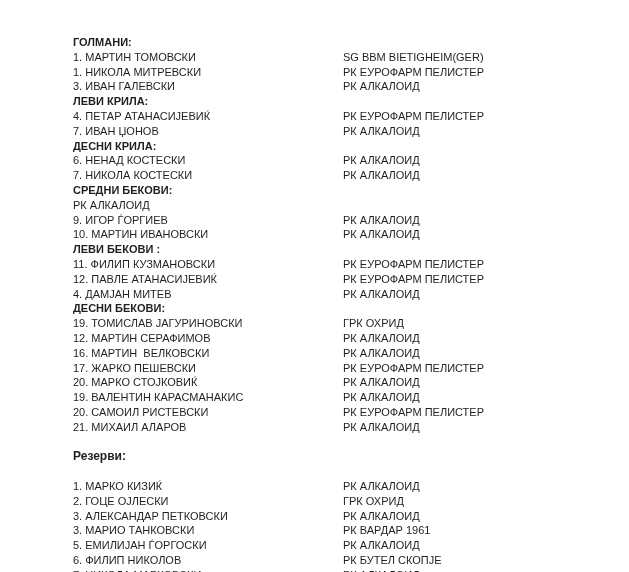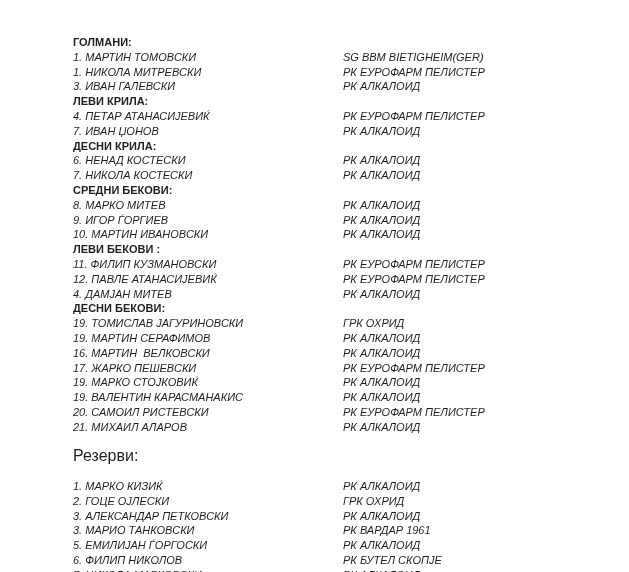--- a/index.html
+++ b/index.html
@@ -17,66 +17,65 @@
   }
   .page {
     padding: 11px 20px 0 73px;
     margin-top: 24px;
   }
   .row {
     display: grid;
     grid-template-columns: 270px 1fr;
     line-height: 14.8px;
     white-space: pre;
-    font-style: italic;
   }
   .section-header {
     font-weight: bold;
     line-height: 14.8px;
     white-space: pre;
   }
   .spacer {
     height: 14.8px;
   }
   .reserves-header {
-    font-weight: normal;
-    font-size: 16px;
+    font-weight: bold;
+    font-size: 12px;
     line-height: 14.8px;
     white-space: pre;
   }
 </style>
 </head>
 <body>
 
 <div class="page">
   <div id="main-roster">
       <div class="section-header">ГОЛМАНИ:</div>
       <div class="row"><span>1. МАРТИН ТОМОВСКИ</span><span>SG BBM BIETIGHEIM(GER)</span></div>
       <div class="row"><span>1. НИКОЛА МИТРЕВСКИ</span><span>РК ЕУРОФАРМ ПЕЛИСТЕР</span></div>
       <div class="row"><span>3. ИВАН ГАЛЕВСКИ</span><span>РК АЛКАЛОИД</span></div>
       <div class="section-header">ЛЕВИ КРИЛА:</div>
       <div class="row"><span>4. ПЕТАР АТАНАСИЈЕВИЌ</span><span>РК ЕУРОФАРМ ПЕЛИСТЕР</span></div>
       <div class="row"><span>7. ИВАН ЏОНОВ</span><span>РК АЛКАЛОИД</span></div>
       <div class="section-header">ДЕСНИ КРИЛА:</div>
       <div class="row"><span>6. НЕНАД КОСТЕСКИ</span><span>РК АЛКАЛОИД</span></div>
       <div class="row"><span>7. НИКОЛА КОСТЕСКИ</span><span>РК АЛКАЛОИД</span></div>
       <div class="section-header">СРЕДНИ БЕКОВИ:</div>
-      <div class="row"><span>8. МАРКО МИТЕВ</span><span>РК АЛКАЛОИД</span></div>
+      <div class="row"><span>РК АЛКАЛОИД</span></div>
       <div class="row"><span>9. ИГОР ЃОРГИЕВ</span><span>РК АЛКАЛОИД</span></div>
       <div class="row"><span>10. МАРТИН ИВАНОВСКИ</span><span>РК АЛКАЛОИД</span></div>
       <div class="section-header">ЛЕВИ БЕКОВИ :</div>
       <div class="row"><span>11. ФИЛИП КУЗМАНОВСКИ</span><span>РК ЕУРОФАРМ ПЕЛИСТЕР</span></div>
       <div class="row"><span>12. ПАВЛЕ АТАНАСИЈЕВИЌ</span><span>РК ЕУРОФАРМ ПЕЛИСТЕР</span></div>
       <div class="row"><span>4. ДАМЈАН МИТЕВ</span><span>РК АЛКАЛОИД</span></div>
       <div class="section-header">ДЕСНИ БЕКОВИ:</div>
       <div class="row"><span>19. ТОМИСЛАВ ЈАГУРИНОВСКИ</span><span>ГРК ОХРИД</span></div>
-      <div class="row"><span>19. МАРТИН СЕРАФИМОВ</span><span>РК АЛКАЛОИД</span></div>
+      <div class="row"><span>12. МАРТИН СЕРАФИМОВ</span><span>РК АЛКАЛОИД</span></div>
       <div class="row"><span>16. МАРТИН  ВЕЛКОВСКИ</span><span>РК АЛКАЛОИД</span></div>
       <div class="row"><span>17. ЖАРКО ПЕШЕВСКИ</span><span>РК ЕУРОФАРМ ПЕЛИСТЕР</span></div>
-      <div class="row"><span>19. МАРКО СТОЈКОВИЌ</span><span>РК АЛКАЛОИД</span></div>
+      <div class="row"><span>20. МАРКО СТОЈКОВИЌ</span><span>РК АЛКАЛОИД</span></div>
       <div class="row"><span>19. ВАЛЕНТИН КАРАСМАНАКИС</span><span>РК АЛКАЛОИД</span></div>
       <div class="row"><span>20. САМОИЛ РИСТЕВСКИ</span><span>РК ЕУРОФАРМ ПЕЛИСТЕР</span></div>
       <div class="row"><span>21. МИХАИЛ АЛАРОВ</span><span>РК АЛКАЛОИД</span></div>
     </div>
   <div class="spacer"></div>
   <div class="reserves-header">Резерви:</div>
   <div class="spacer"></div>
   <div id="reserves-list">
       <div class="row"><span>1. МАРКО КИЗИЌ</span><span>РК АЛКАЛОИД</span></div>
       <div class="row"><span>2. ГОЦЕ ОЈЛЕСКИ</span><span>ГРК ОХРИД</span></div>

